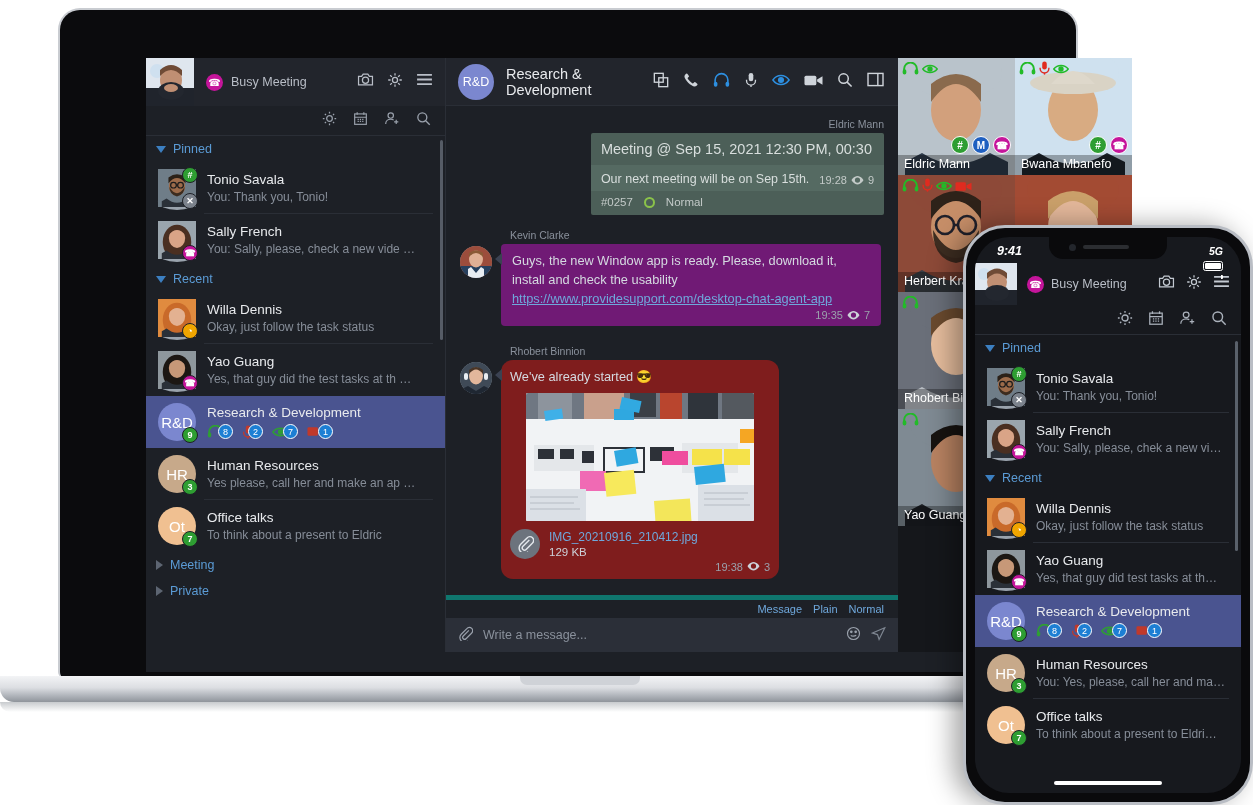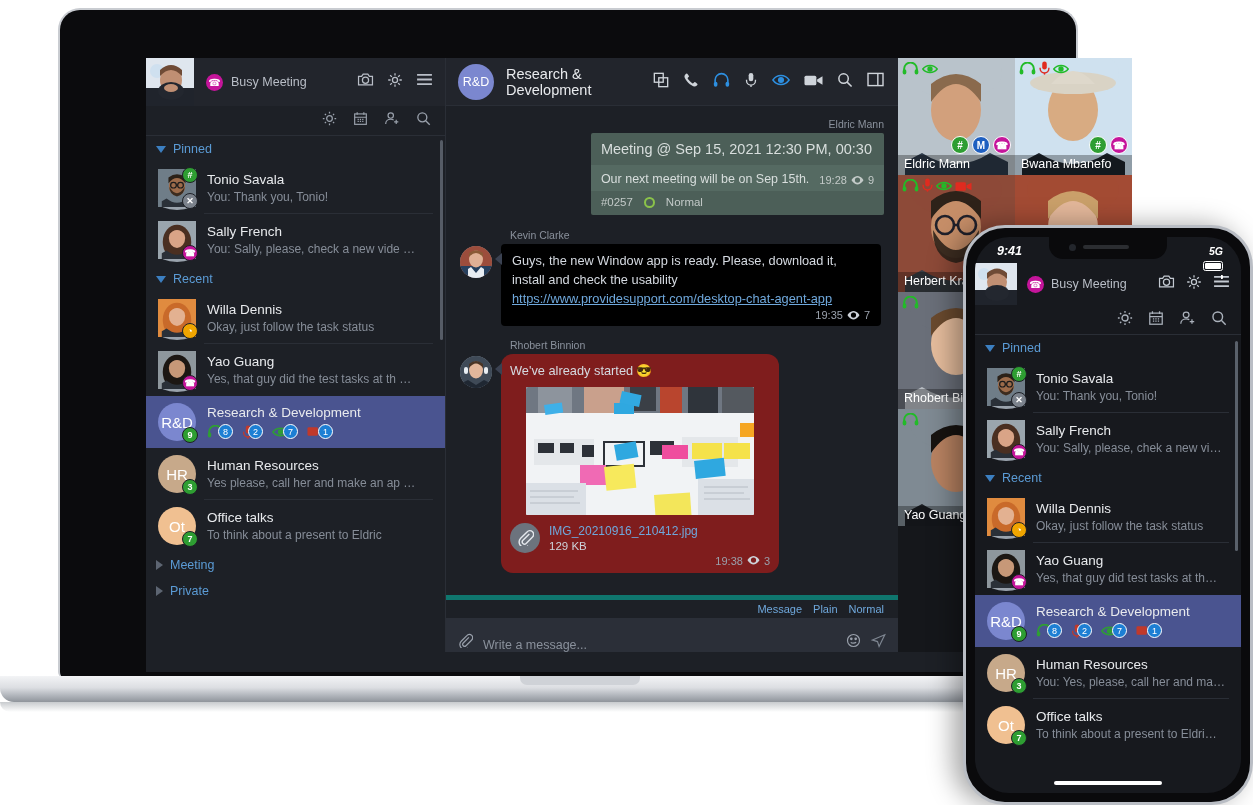--- a/index.html
+++ b/index.html
@@ -137,26 +137,26 @@
   .meet-bd { background:#556a62; padding:7px 10px 5px 10px; display:flex;
              align-items:flex-end; gap:10px; }
   .meet-txt { font-size:12.5px; color:#d8dedd; flex:1; }
   .meet-time { font-size:11px; color:#c3cac8; display:flex; align-items:center;
                gap:4px; white-space:nowrap; }
   .meet-ft { padding:5px 10px 7px 10px; display:flex; align-items:center; gap:11px;
              font-size:11.5px; color:#c3cac8; }
   .ring { width:11px;height:11px;border-radius:50%;border:2px solid #8bc34a; }
 
   
-  .in-msg { margin-bottom:13px; }
+  .in-msg { margin-bottom:19px; }
   .in-head { font-size:10.5px; color:#8a919c; margin:0 0 3px 50px; }
   .in-body { display:flex; align-items:flex-start; gap:9px; }
   .in-av { width:32px;height:32px;border-radius:50%;overflow:hidden;flex:none;
            background:#8d969f; position:relative; margin-top:2px; }
-  .bub { background:#000000; border-radius:4px; padding:8px 11px 5px 11px;
+  .bub { background:#701a75; border-radius:4px; padding:8px 11px 5px 11px;
          max-width:380px; position:relative; }
   .bub:before { content:""; position:absolute; left:-6px; top:9px;
                 border-top:6px solid transparent; border-bottom:6px solid transparent;
                 border-right:7px solid #3b4252; }
   .bub-txt { font-size:12.8px; color:#d5dae1; line-height:1.45; }
   .bub-link { font-size:12.8px; color:#6fa8dc; text-decoration:underline;
               word-break:break-all; }
   .bub-time { font-size:11px; color:#9aa1ac; display:flex; align-items:center;
               gap:4px; justify-content:flex-end; margin-top:2px; }
 
@@ -169,21 +169,21 @@
                overflow:hidden; border-radius:2px; background:#dfe3e8; }
   .att-row { display:flex; align-items:center; gap:9px; margin-top:8px; }
   .clip { width:30px;height:30px;border-radius:50%;background:#6c737d; flex:none;
           display:flex;align-items:center;justify-content:center; }
   .att-name { font-size:12px; color:#6fa8dc; }
   .att-size { font-size:11.5px; color:#cdd2d9; margin-top:2px; }
 
   .composer-labels { display:flex; justify-content:flex-end; gap:11px;
                      padding:3px 14px 3px 0; font-size:11px; color:#6fa8dc;
                      border-top:5px solid #0f766e; }
-  .composer { height:34px; background:#2b2f38; display:flex; align-items:flex-end;
+  .composer { height:34px; background:#2b2f38; display:flex; align-items:center;
               gap:10px; padding:0 12px; }
   .comp-input { flex:1; font-size:12.5px; color:#8a919c; }
 
   
   .vpanel { width:234px; flex:none; background:#15171b; display:flex;
             flex-wrap:wrap; align-content:flex-start; overflow:hidden; }
   .tile { width:117px; height:117px; position:relative; overflow:hidden;
           background:#4a5058; }
   .tile-name { position:absolute; left:0; right:0; bottom:0; padding:2px 5px 4px 6px;
                font-size:12.5px; color:#fff; background:rgba(0,0,0,.30);

